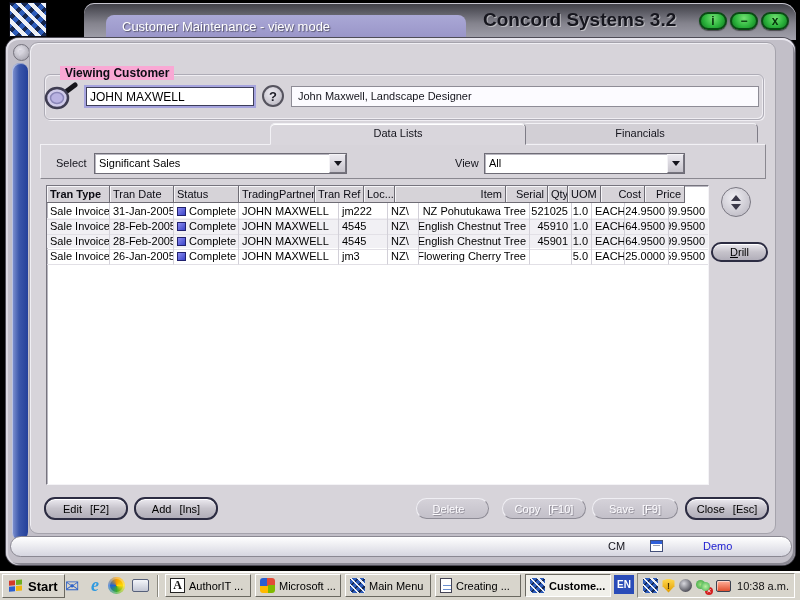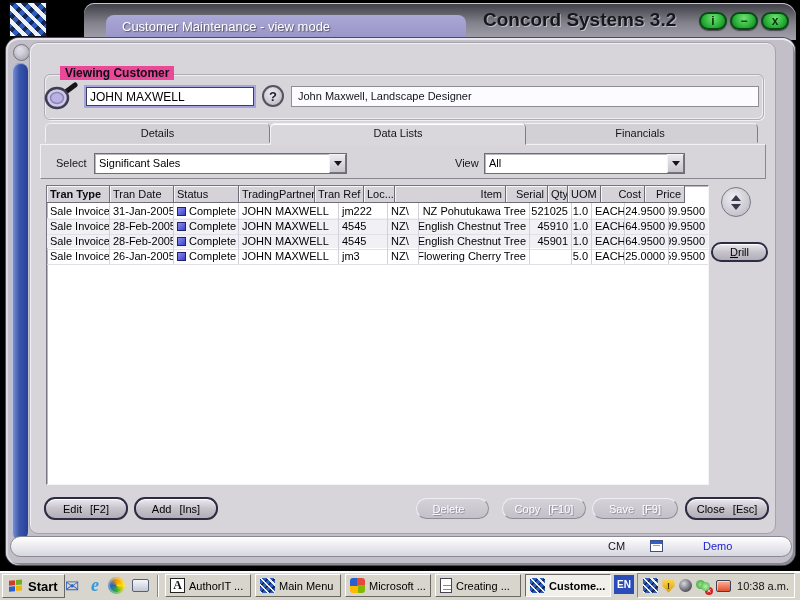--- a/index.html
+++ b/index.html
@@ -34,21 +34,21 @@
     background:radial-gradient(circle at 40% 35%,#e8e6ee,#9b99a4);display:flex;align-items:center;justify-content:center;}
   .corner-tri{width:0;height:0;border-top:6px solid #d6d4de;border-right:6px solid transparent;}
   .bluebar{border-radius:8px;background:linear-gradient(90deg,#8496d2 0,#3b57ab 45%,#24409a 100%);
     box-shadow:inset 1px 1px 0 rgba(255,255,255,.45);}
   .content{background:#d7d4da;border:1px solid #a5a3ac;border-radius:9px;
     box-shadow:inset 1px 1px 0 #f0eff4;}
 
   
   .groupbox{border:1px solid #aeacb6;border-radius:6px;
     box-shadow:inset 1px 1px 0 #efedf2,inset -1px -1px 0 #efedf2,1px 1px 0 #efedf2;}
-  .grouplabel{font-weight:bold;font-size:12px;background:#ec4899;padding:0 5px;color:#0c0c14;}
+  .grouplabel{font-weight:bold;font-size:12px;background:#f9a8d4;padding:0 5px;color:#0c0c14;}
   .code-input{font-family:"Liberation Sans",sans-serif;font-size:12px;padding:1px 4px;background:#fff;color:#000;
     border:2px solid #a6a4de;box-shadow:inset 0 0 0 1px #3e3e5a;outline:none;}
   .help-btn{width:22px;height:22px;border-radius:50%;border:2px solid #55535e;
     background:radial-gradient(circle at 42% 35%,#efedf4,#b3b0ba);display:flex;align-items:center;justify-content:center;
     font-weight:bold;font-size:13px;color:#1c1c26;}
   .desc-field{background:#fcfbff;border:1px solid #8e8c96;font-size:11px;line-height:19px;padding:0 6px;color:#14141c;
     overflow:hidden;white-space:nowrap;}
 
   
   .tab{height:20px;background:#d2cfd5;border:1px solid;border-color:#f2f1f5 #7e7c86 transparent #f2f1f5;
@@ -182,21 +182,20 @@
     <line x1="25" y1="10" x2="33" y2="4" stroke="#15151a" stroke-width="5" stroke-linecap="round"></line>
     <ellipse cx="15" cy="17" rx="11" ry="10" fill="#cfcae9" stroke="#3f3d52" stroke-width="2.5"></ellipse>
     <ellipse cx="15" cy="17" rx="6.5" ry="5.5" fill="#b9b2e2" stroke="#8a86b8" stroke-width="1.5"></ellipse>
   </svg>
   <input class="abs code-input" style="left: 84px; top: 85px; width: 172px; height: 23px;" value="JOHN MAXWELL">
   <div class="abs help-btn" style="left:262px;top:85px">
       <span>?</span>
     </div>
   <div class="abs desc-field" style="left:291px;top:86px;width:468px;height:21px">John Maxwell, Landscape Designer</div>
 
-  <div class="abs tab" style="left:45px;top:123px;width:225px"><span>Details</span></div>
   <div class="abs tab active" style="left:270px;top:123px;width:256px"><span>Data Lists</span></div>
   <div class="abs tab" style="left:522px;top:123px;width:236px"><span>Financials</span></div>
 
   <div class="abs filterbar" style="left:40px;top:144px;width:726px;height:35px"></div>
   <div class="abs flabel" style="left:56px;top:157px">Select</div>
   <div class="abs combo" style="left:94px;top:153px;width:253px;height:21px">
     <span class="combo-text">Significant Sales</span>
     <span class="combo-btn">
         <span class="tri-down"></span>
       </span>
@@ -336,26 +335,26 @@
   <div class="abs ql ql-ie" style="left:84px;top:574px"></div>
   <div class="abs ql ql-wmp" style="left:108px;top:577px"></div>
   <div class="abs ql ql-desk" style="left:132px;top:579px"></div>
   <div class="abs tb-divider" style="left:157px;top:575px"></div>
   <div class="abs tasks" style="left:165px;top:574px">
       <div class="task">
         <span class="tico ico-authorit"></span>
         <span class="tlbl">AuthorIT ...</span>
       </div>
       <div class="task">
+        <span class="tico ico-office"></span>
+        <span class="tlbl">Microsoft ...</span>
+      </div>
+      <div class="task">
         <span class="tico ico-concord"></span>
         <span class="tlbl">Main Menu</span>
-      </div>
-      <div class="task">
-        <span class="tico ico-office"></span>
-        <span class="tlbl">Microsoft ...</span>
       </div>
       <div class="task">
         <span class="tico ico-document"></span>
         <span class="tlbl">Creating ...</span>
       </div>
       <div class="task active">
         <span class="tico ico-concord"></span>
         <span class="tlbl">Custome...</span>
       </div>
     </div>

